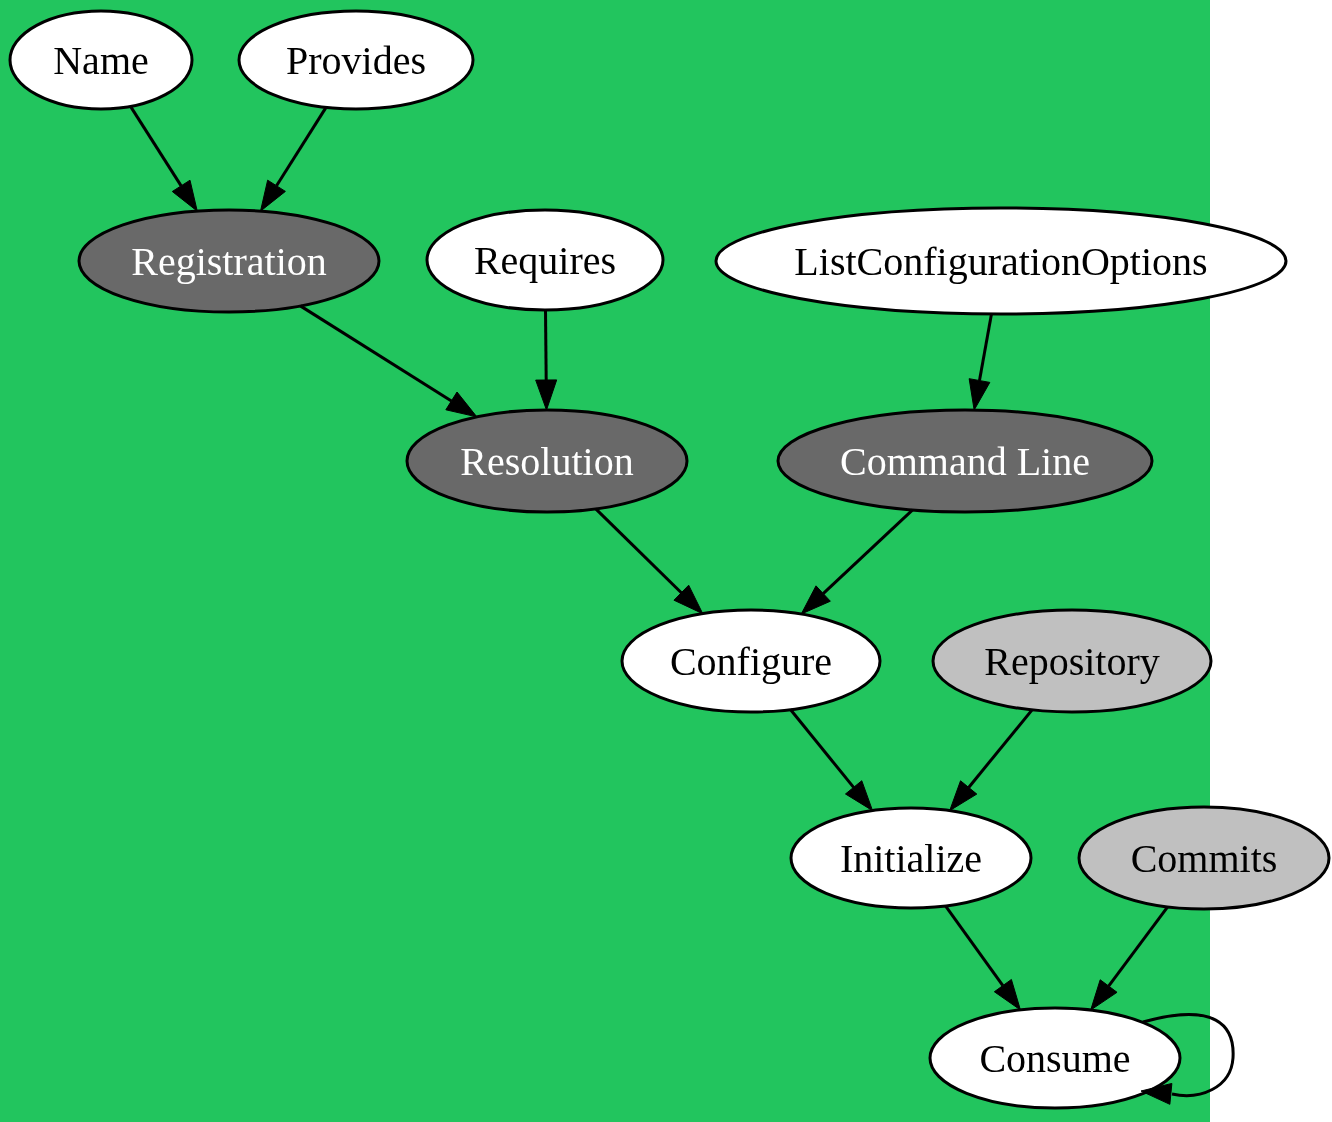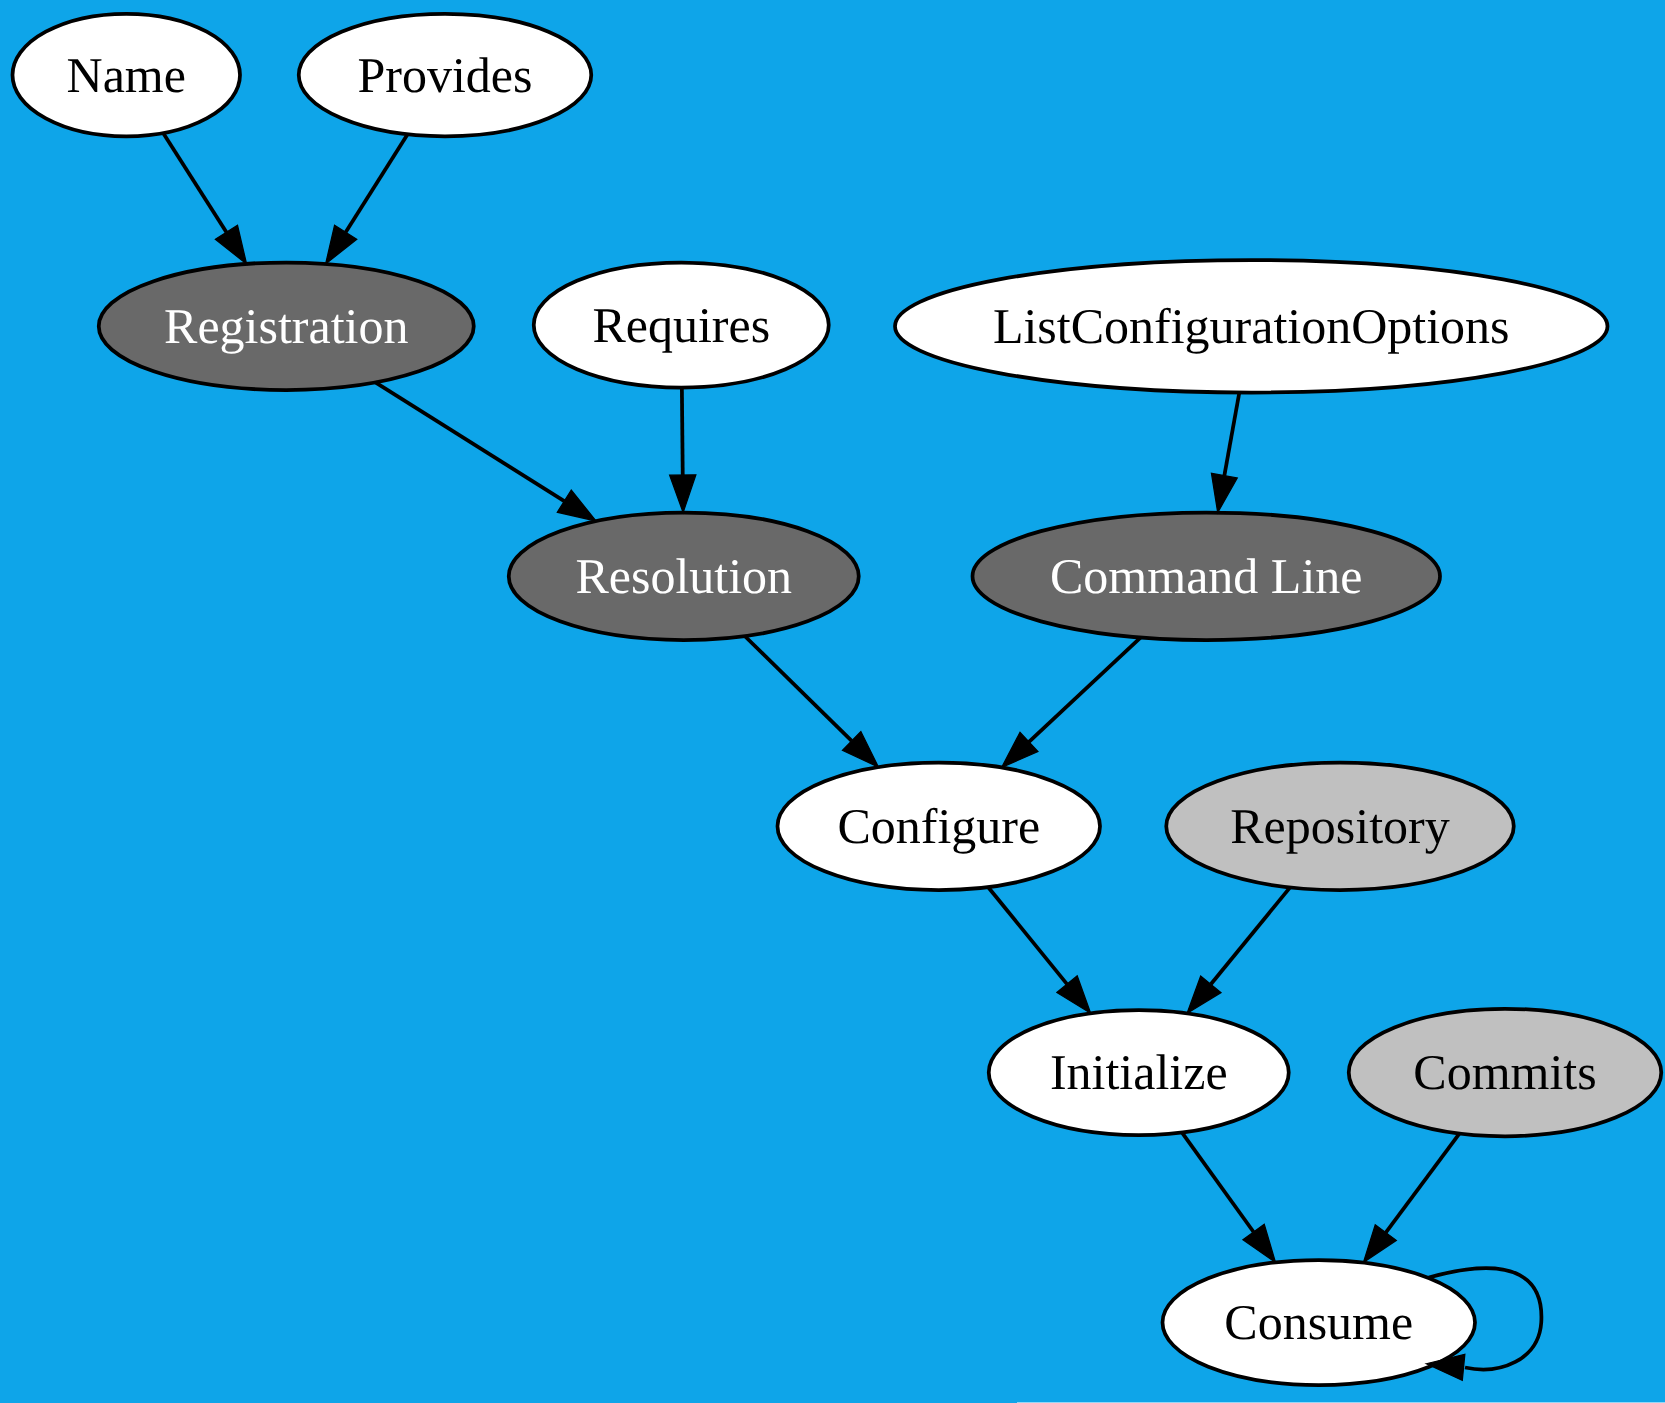--- a/index.html
+++ b/index.html
@@ -2,23 +2,23 @@
 <html><head>
 <meta charset="utf-8">
 <style>
   html, body {
     margin: 0;
     padding: 0;
     background: #ffffff;
   }
   .canvas-wrap {
     position: relative;
-    width: 1332px;
+    width: 1210px;
     height: 1122px;
-    background: #0ea5e9;
+    background: #22c55e;
     font-family: "Liberation Serif", "DejaVu Serif", serif;
   }
   svg text {
     font-family: "Liberation Serif", "DejaVu Serif", serif;
     font-size: 40px;
     text-anchor: middle;
     dominant-baseline: central;
   }
   svg ellipse {
     stroke-width: 3px;

